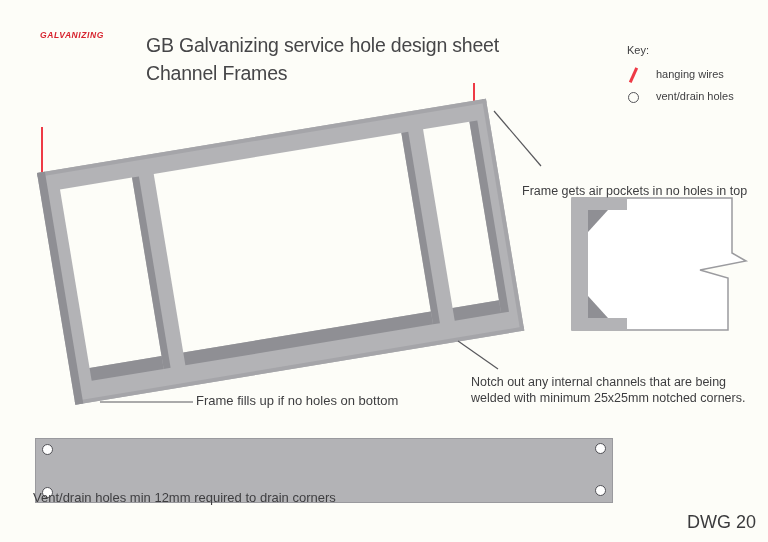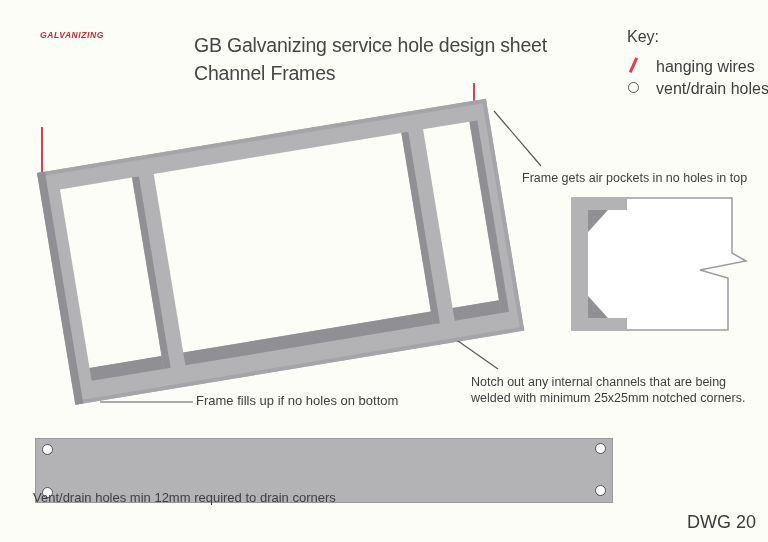--- a/index.html
+++ b/index.html
@@ -8,24 +8,24 @@
 
   
   .logo{position:absolute;left:33px;top:15px;width:78px;}
   .logo-ellipse{position:relative;width:78px;height:46px;border-radius:50%;background:var(--logo-gray,#a8a8ab);overflow:hidden;display:flex;align-items:center;justify-content:center;}
   .logo-swoosh{position:absolute;left:-18px;top:26px;width:115px;height:46px;border-radius:50%;background:transparent;border-top:5px solid #fff;transform:rotate(-16deg);}
   .logo-gb{position:relative;font-size:27px;font-weight:bold;letter-spacing:-1px;color:var(--logo-red,#d7232e);
     text-shadow:-2px 0 0 #fff,2px 0 0 #fff,0 -2px 0 #fff,0 2px 0 #fff,-2px -2px 0 #fff,2px 2px 0 #fff,-2px 2px 0 #fff,2px -2px 0 #fff;}
   .logo-sub{margin-top:15px;text-align:center;font-size:8.5px;font-weight:bold;font-style:italic;letter-spacing:0.6px;color:var(--logo-red,#d7232e);}
 
   
-  .title{position:absolute;left:146px;top:31px;font-size:19.5px;line-height:28px;color:#464648;letter-spacing:-0.2px;margin-left:48px;}
+  .title{position:absolute;left:146px;top:31px;font-size:19.5px;line-height:28px;color:#464648;letter-spacing:-0.2px;}
 
   
-  .key{position:absolute;left:627px;top:28px;font-size:16px;}
+  .key{position:absolute;left:627px;top:44px;font-size:11px;}
   .key-label{margin-bottom:10px;}
   .key-row{position:relative;height:22px;}
   .key-text{position:absolute;left:29px;top:2px;white-space:nowrap;}
   .key-slash{position:absolute;left:5px;top:1px;width:2.5px;height:16px;background:var(--wire-red,#ee3a46);transform:rotate(24deg);}
   .key-circle{position:absolute;left:1px;top:4px;width:9px;height:9px;border:1.5px solid #55555a;border-radius:50%;background:#fdfdf8;}
 
   
   .wire{position:absolute;width:2px;background:var(--wire-red,#ee3a46);}
   .wire-left{left:41px;top:127px;height:46px;}
   .wire-right{left:473px;top:83px;height:20px;}
@@ -46,21 +46,21 @@
   .f-m1-dark{left:93px;top:20px;width:7px;height:194px;background:var(--member-shadow,#8f8f94);}
   .f-m2-dark{left:366px;top:20px;width:7px;height:194px;background:var(--member-shadow,#8f8f94);}
   .f-rm-dark{left:435px;top:20px;width:8px;height:194px;background:var(--member-shadow,#8f8f94);}
   .f-top-dark{left:0;top:0;width:455px;height:4px;background:#a5a5a9;}
   .f-right-dark{left:451px;top:0;width:4px;height:235px;background:#a5a5a9;}
   .f-bottom-dark{left:0;top:231px;width:455px;height:4px;background:#a5a5a9;}
 
   
   .lbl{position:absolute;font-size:12.5px;color:#3e3e40;white-space:nowrap;}
   .lbl-frame{left:213px;top:246px;font-size:13px;}
-  .lbl-air{left:522px;top:171px;}
+  .lbl-air{left:522px;top:184px;}
   .lbl-fill{left:196px;top:393px;font-size:13px;}
   .lbl-notch{left:471px;top:374px;line-height:16px;}
   .caption{left:33px;top:490px;font-size:13px;}
   .dwg{position:absolute;left:687px;top:512px;font-size:18px;color:#3b3b3d;}
 
   .leaders{position:absolute;left:0;top:0;pointer-events:none;}
 
   
   .xsec{position:absolute;left:560px;top:190px;}
 

